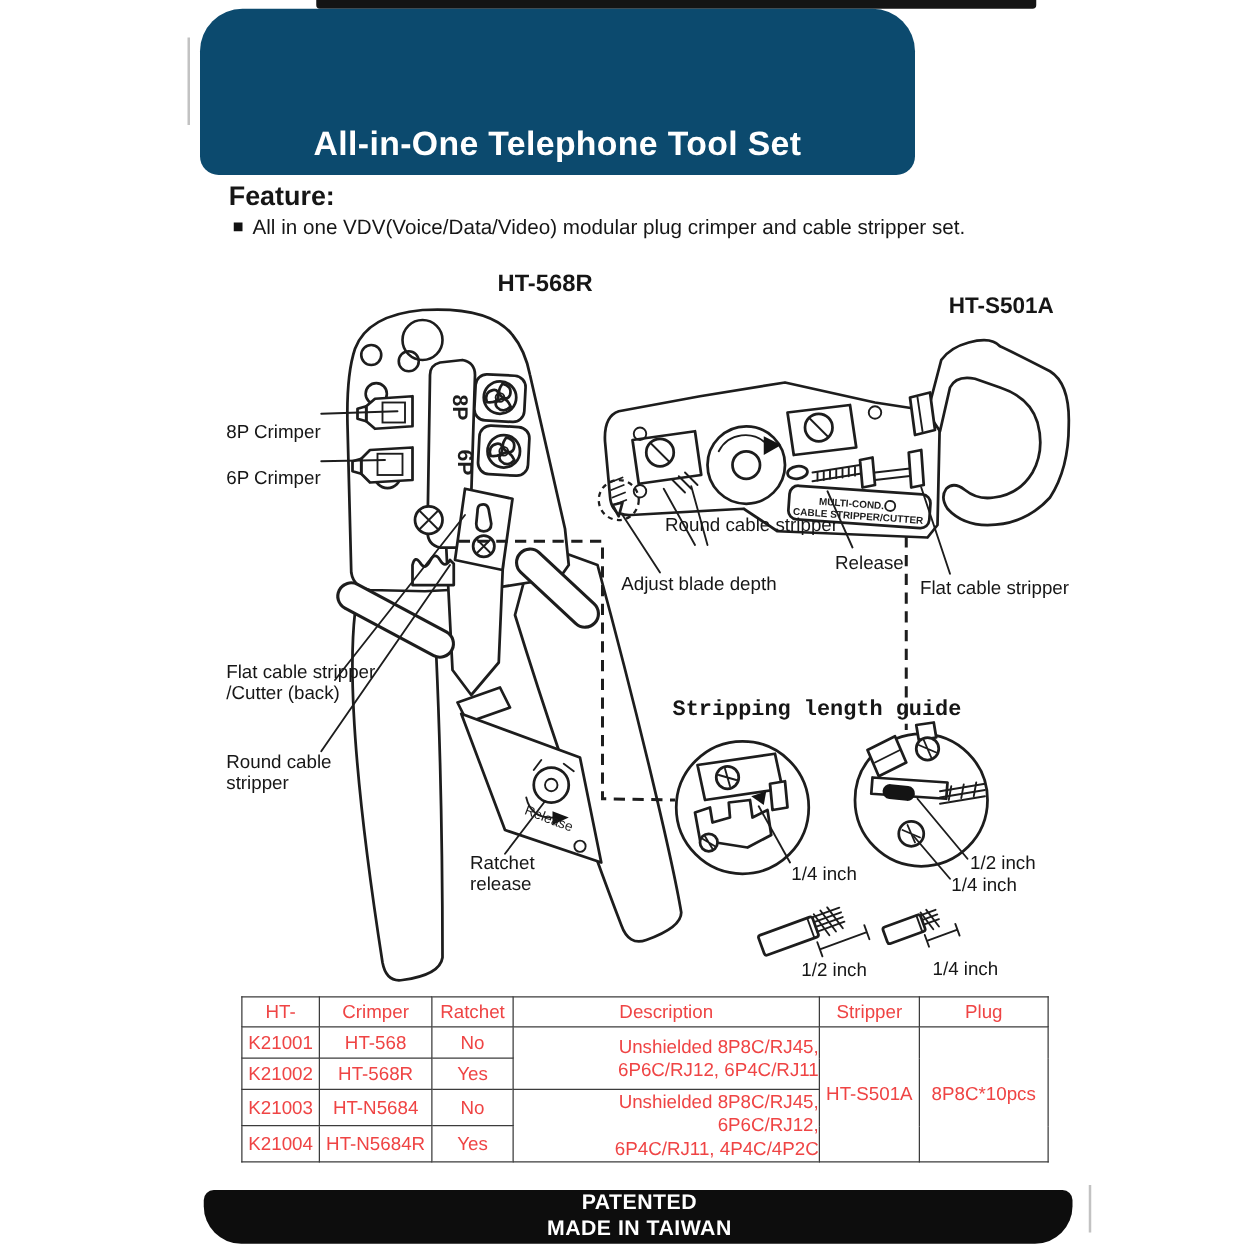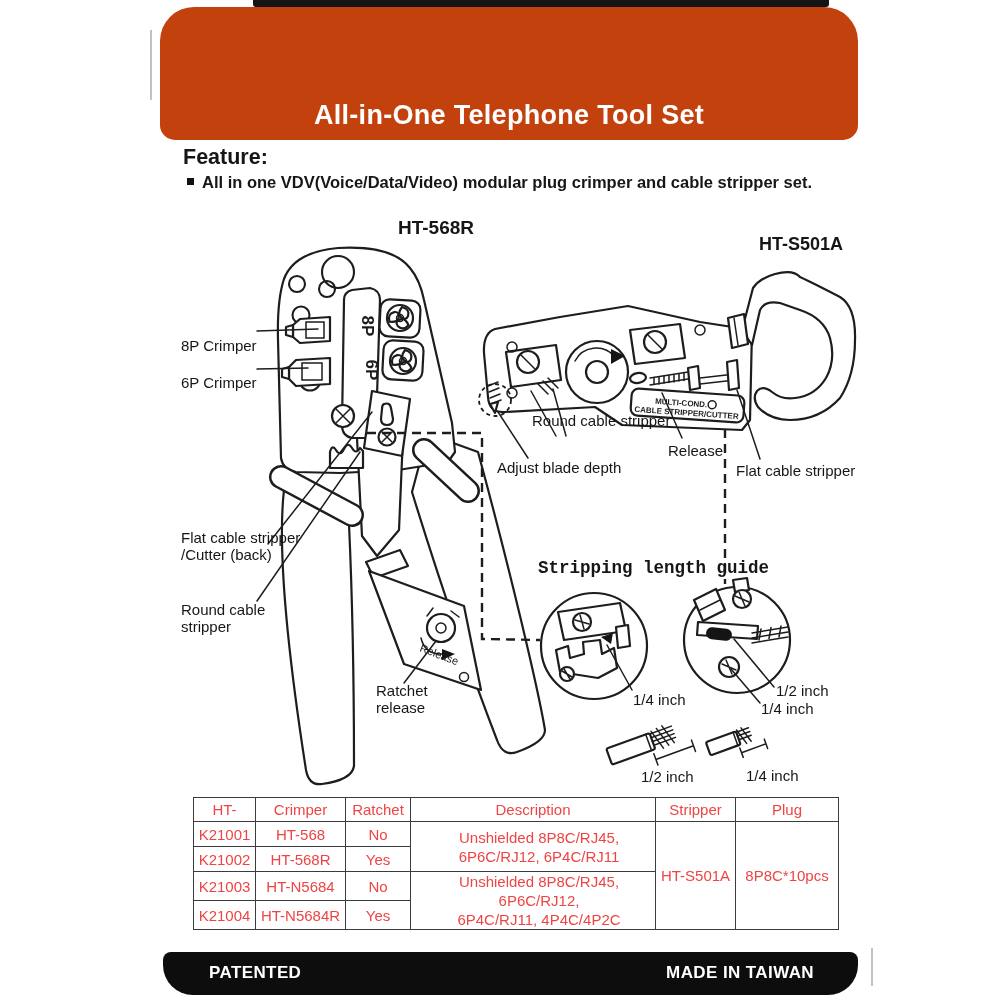--- a/index.html
+++ b/index.html
@@ -4,51 +4,51 @@
 <style>
   html,body{margin:0;padding:0;}
   #page{
     position:relative;width:1000px;height:1000px;background:#ffffff;
     font-family:"Liberation Sans","DejaVu Sans",sans-serif;color:#161616;
     overflow:hidden;
   }
   .abs{position:absolute;}
   
   #header-bar{
-    left:160px;top:7px;width:698px;height:133px;background:#c2410c;
+    left:160px;top:7px;width:572px;height:133px;background:#0c4a6e;
     border-radius:34px 34px 15px 15px;display:flex;align-items:flex-end;
     justify-content:center;padding-bottom:9px;box-sizing:border-box;
   }
   #header-bar .title{color:#fff;font-size:27px;font-weight:bold;letter-spacing:.3px;}
   #footer-bar{
     left:163px;top:952px;width:695px;height:43px;background:#0d0d0d;
     border-radius:8px 8px 30px 30px;display:flex;align-items:center;
-    justify-content:space-between;padding:0 44px 2px 46px;box-sizing:border-box;
+    justify-content:space-between;padding:0 44px 2px 46px;box-sizing:border-box;flex-direction:column;
   }
   #footer-bar span{color:#fff;font-size:17px;font-weight:bold;letter-spacing:.4px;}
   #top-strip{left:253px;top:0;width:576px;height:7px;background:#141414;border-radius:0 0 3px 3px;}
   .edge-mark{background:#c2c2c2;width:2px;}
   
   #feature-heading{left:183px;top:145px;font-size:21.5px;font-weight:bold;}
-  .bullet-row{display:flex;align-items:flex-start;gap:8px;font-size:16.5px;font-weight:bold;justify-content:center;}
+  .bullet-row{display:flex;align-items:flex-start;gap:8px;font-size:16.5px;font-weight:normal;justify-content:center;}
   .sq{flex:0 0 auto;background:#111;}
   .sq7{width:7px;height:7px;margin-top:5px;}
   .sq8{width:8px;height:8px;margin-top:5px;}
   
   .lbl{font-size:15px;line-height:1.15;white-space:nowrap;}
   .lbl.bold{font-weight:bold;font-family:Liberation Mono, monospace;}
   .model{font-weight:bold;font-size:19px;white-space:nowrap;}
   
   #spec-table{position:absolute;left:193px;top:797px;border-collapse:collapse;table-layout:fixed;}
   #spec-table td{
     border:1.6px solid #3c3c3c;font-size:15px;color:#ef4444;text-align:center;
     padding:0;height:24px;vertical-align:middle;background:#fff;
   }
   #spec-table tr.hdr td{height:23px;}
-  #spec-table td.desc{text-align:center;padding-left:12px;line-height:19px;}
+  #spec-table td.desc{text-align:right;padding-left:12px;line-height:19px;}
   
   .note-row{font-size:16.5px;}
   
   svg text{font-family:"Liberation Sans","DejaVu Sans",sans-serif;}
   .ln{fill:none;stroke:#1d1d1d;stroke-width:2.1;stroke-linecap:round;stroke-linejoin:round;}
   .sd{fill:#ffffff;stroke:#1d1d1d;stroke-width:2.2;stroke-linejoin:round;}
   .thin{fill:none;stroke:#1d1d1d;stroke-width:1.5;stroke-linecap:round;}
   .dash{fill:none;stroke:#1d1d1d;stroke-width:2.4;stroke-dasharray:9 6;}
   .blk{fill:#141414;stroke:none;}
 </style>

